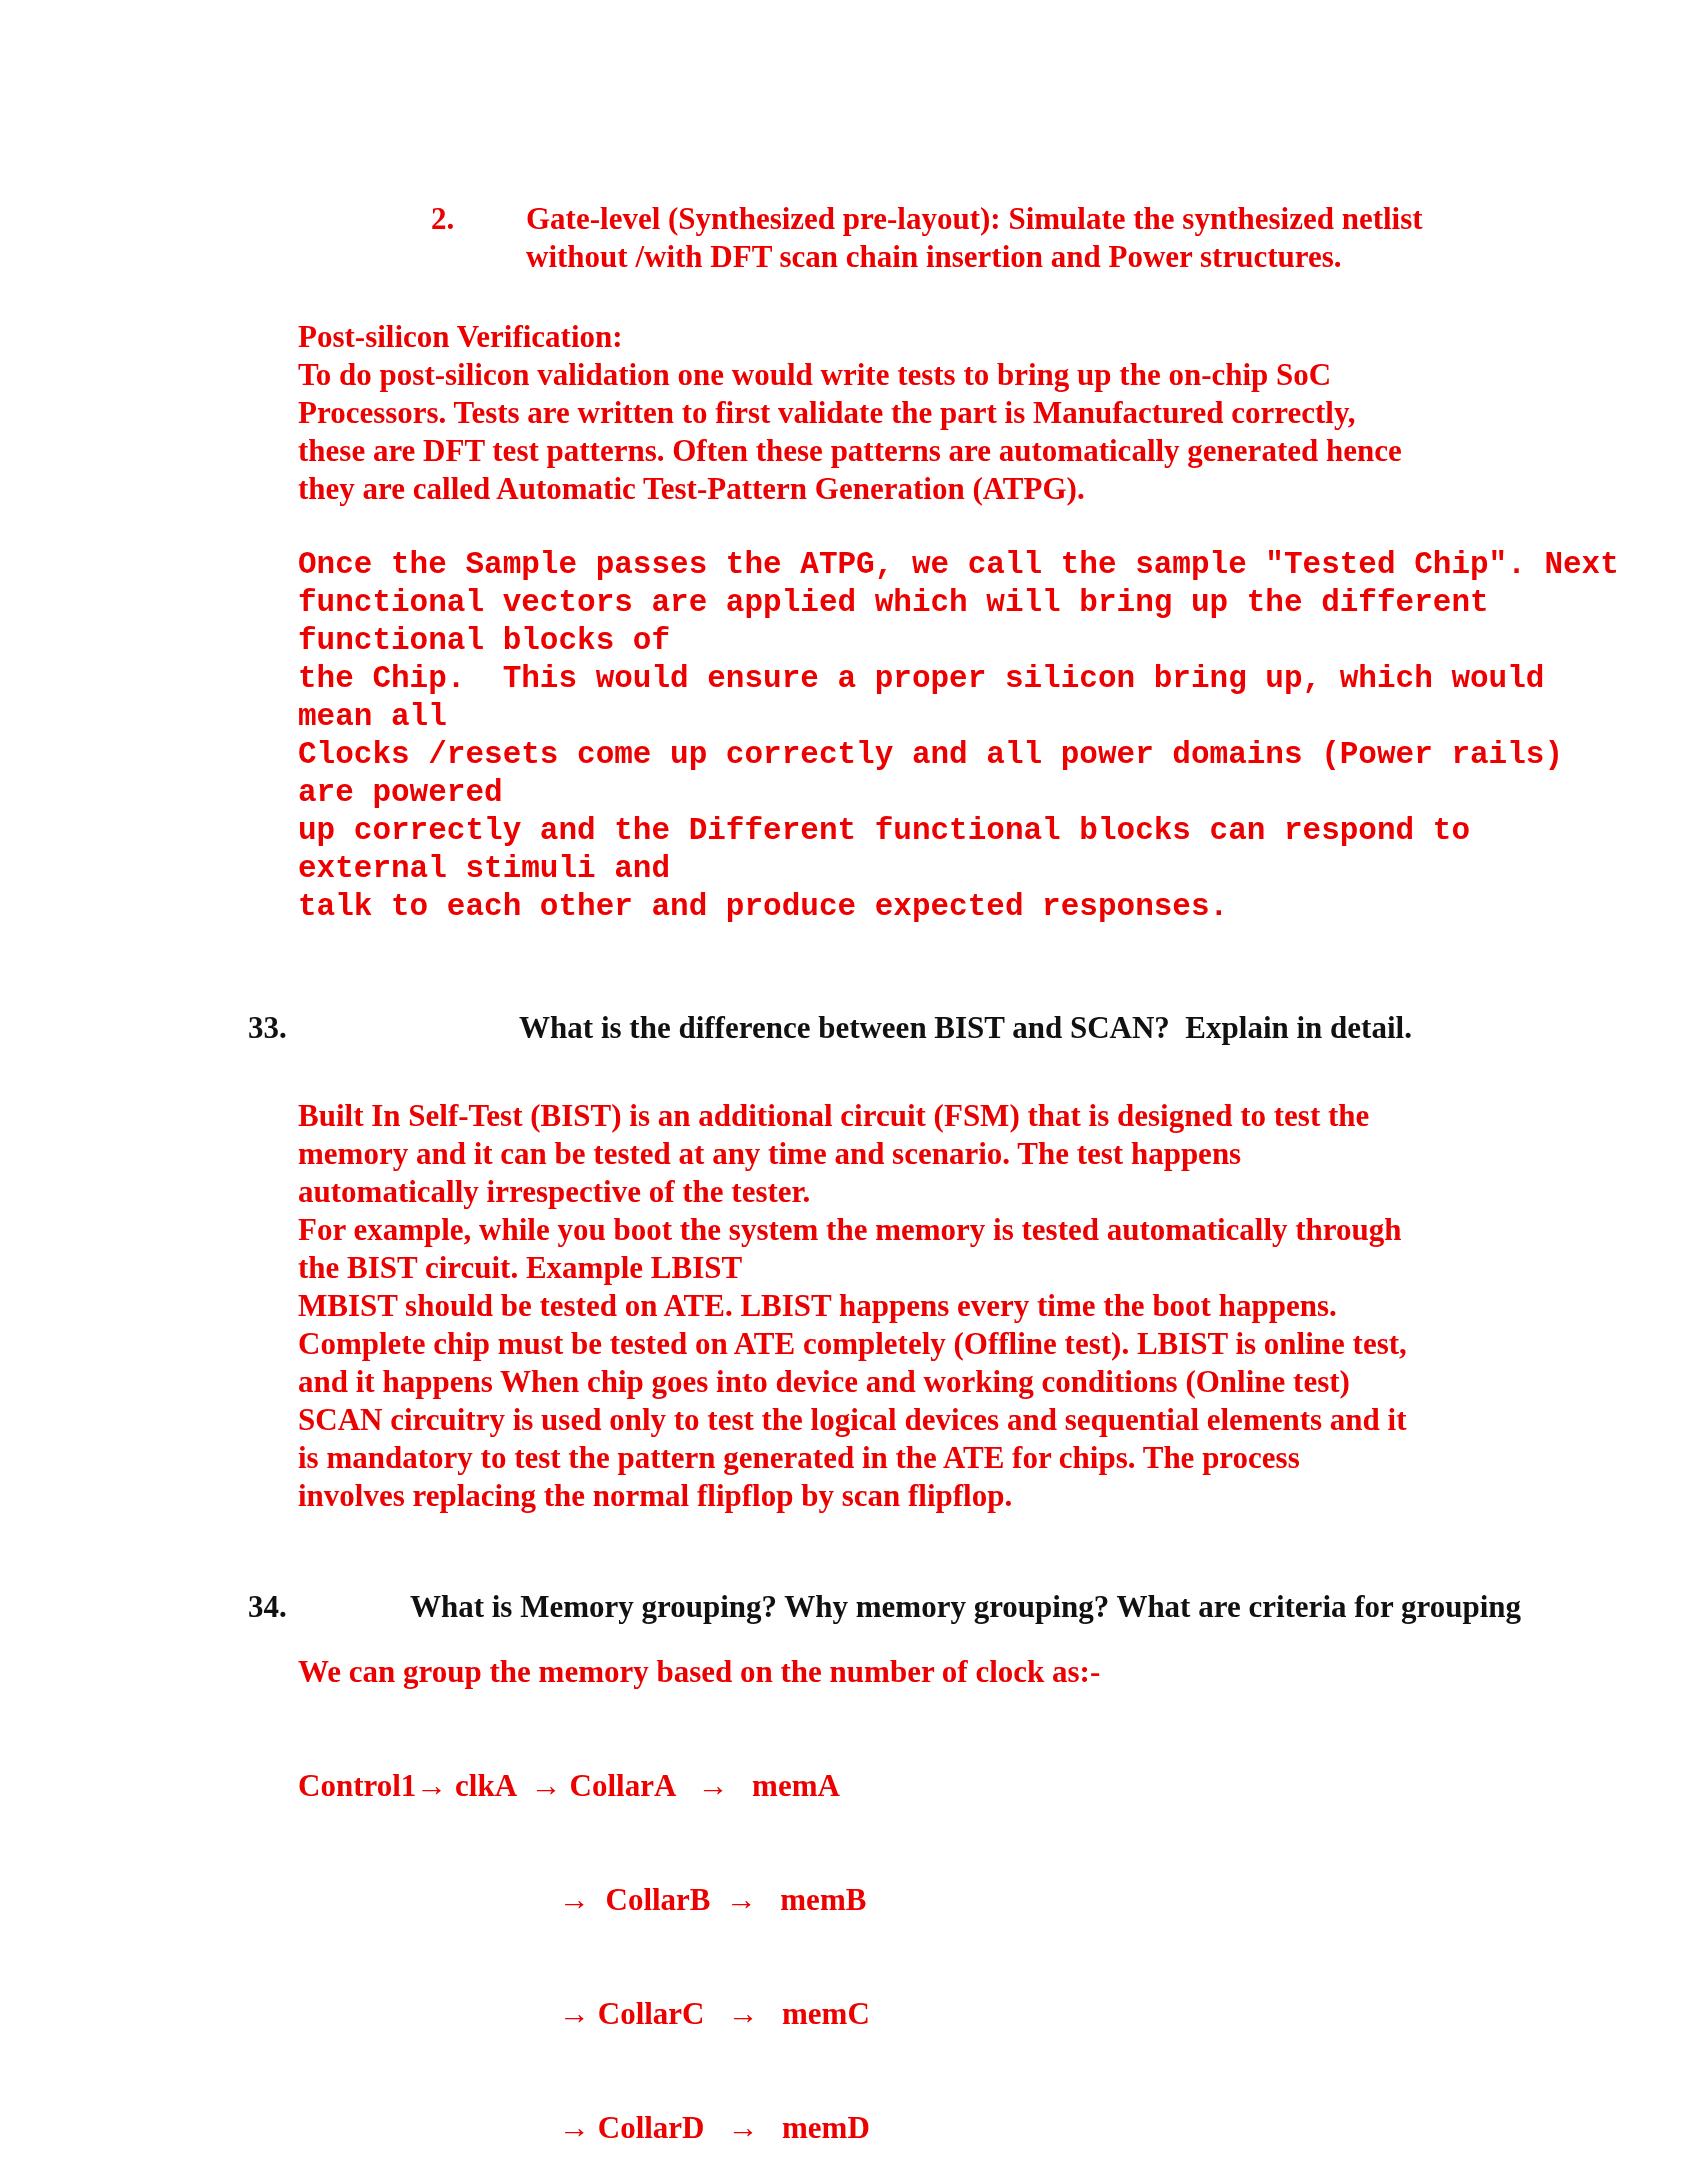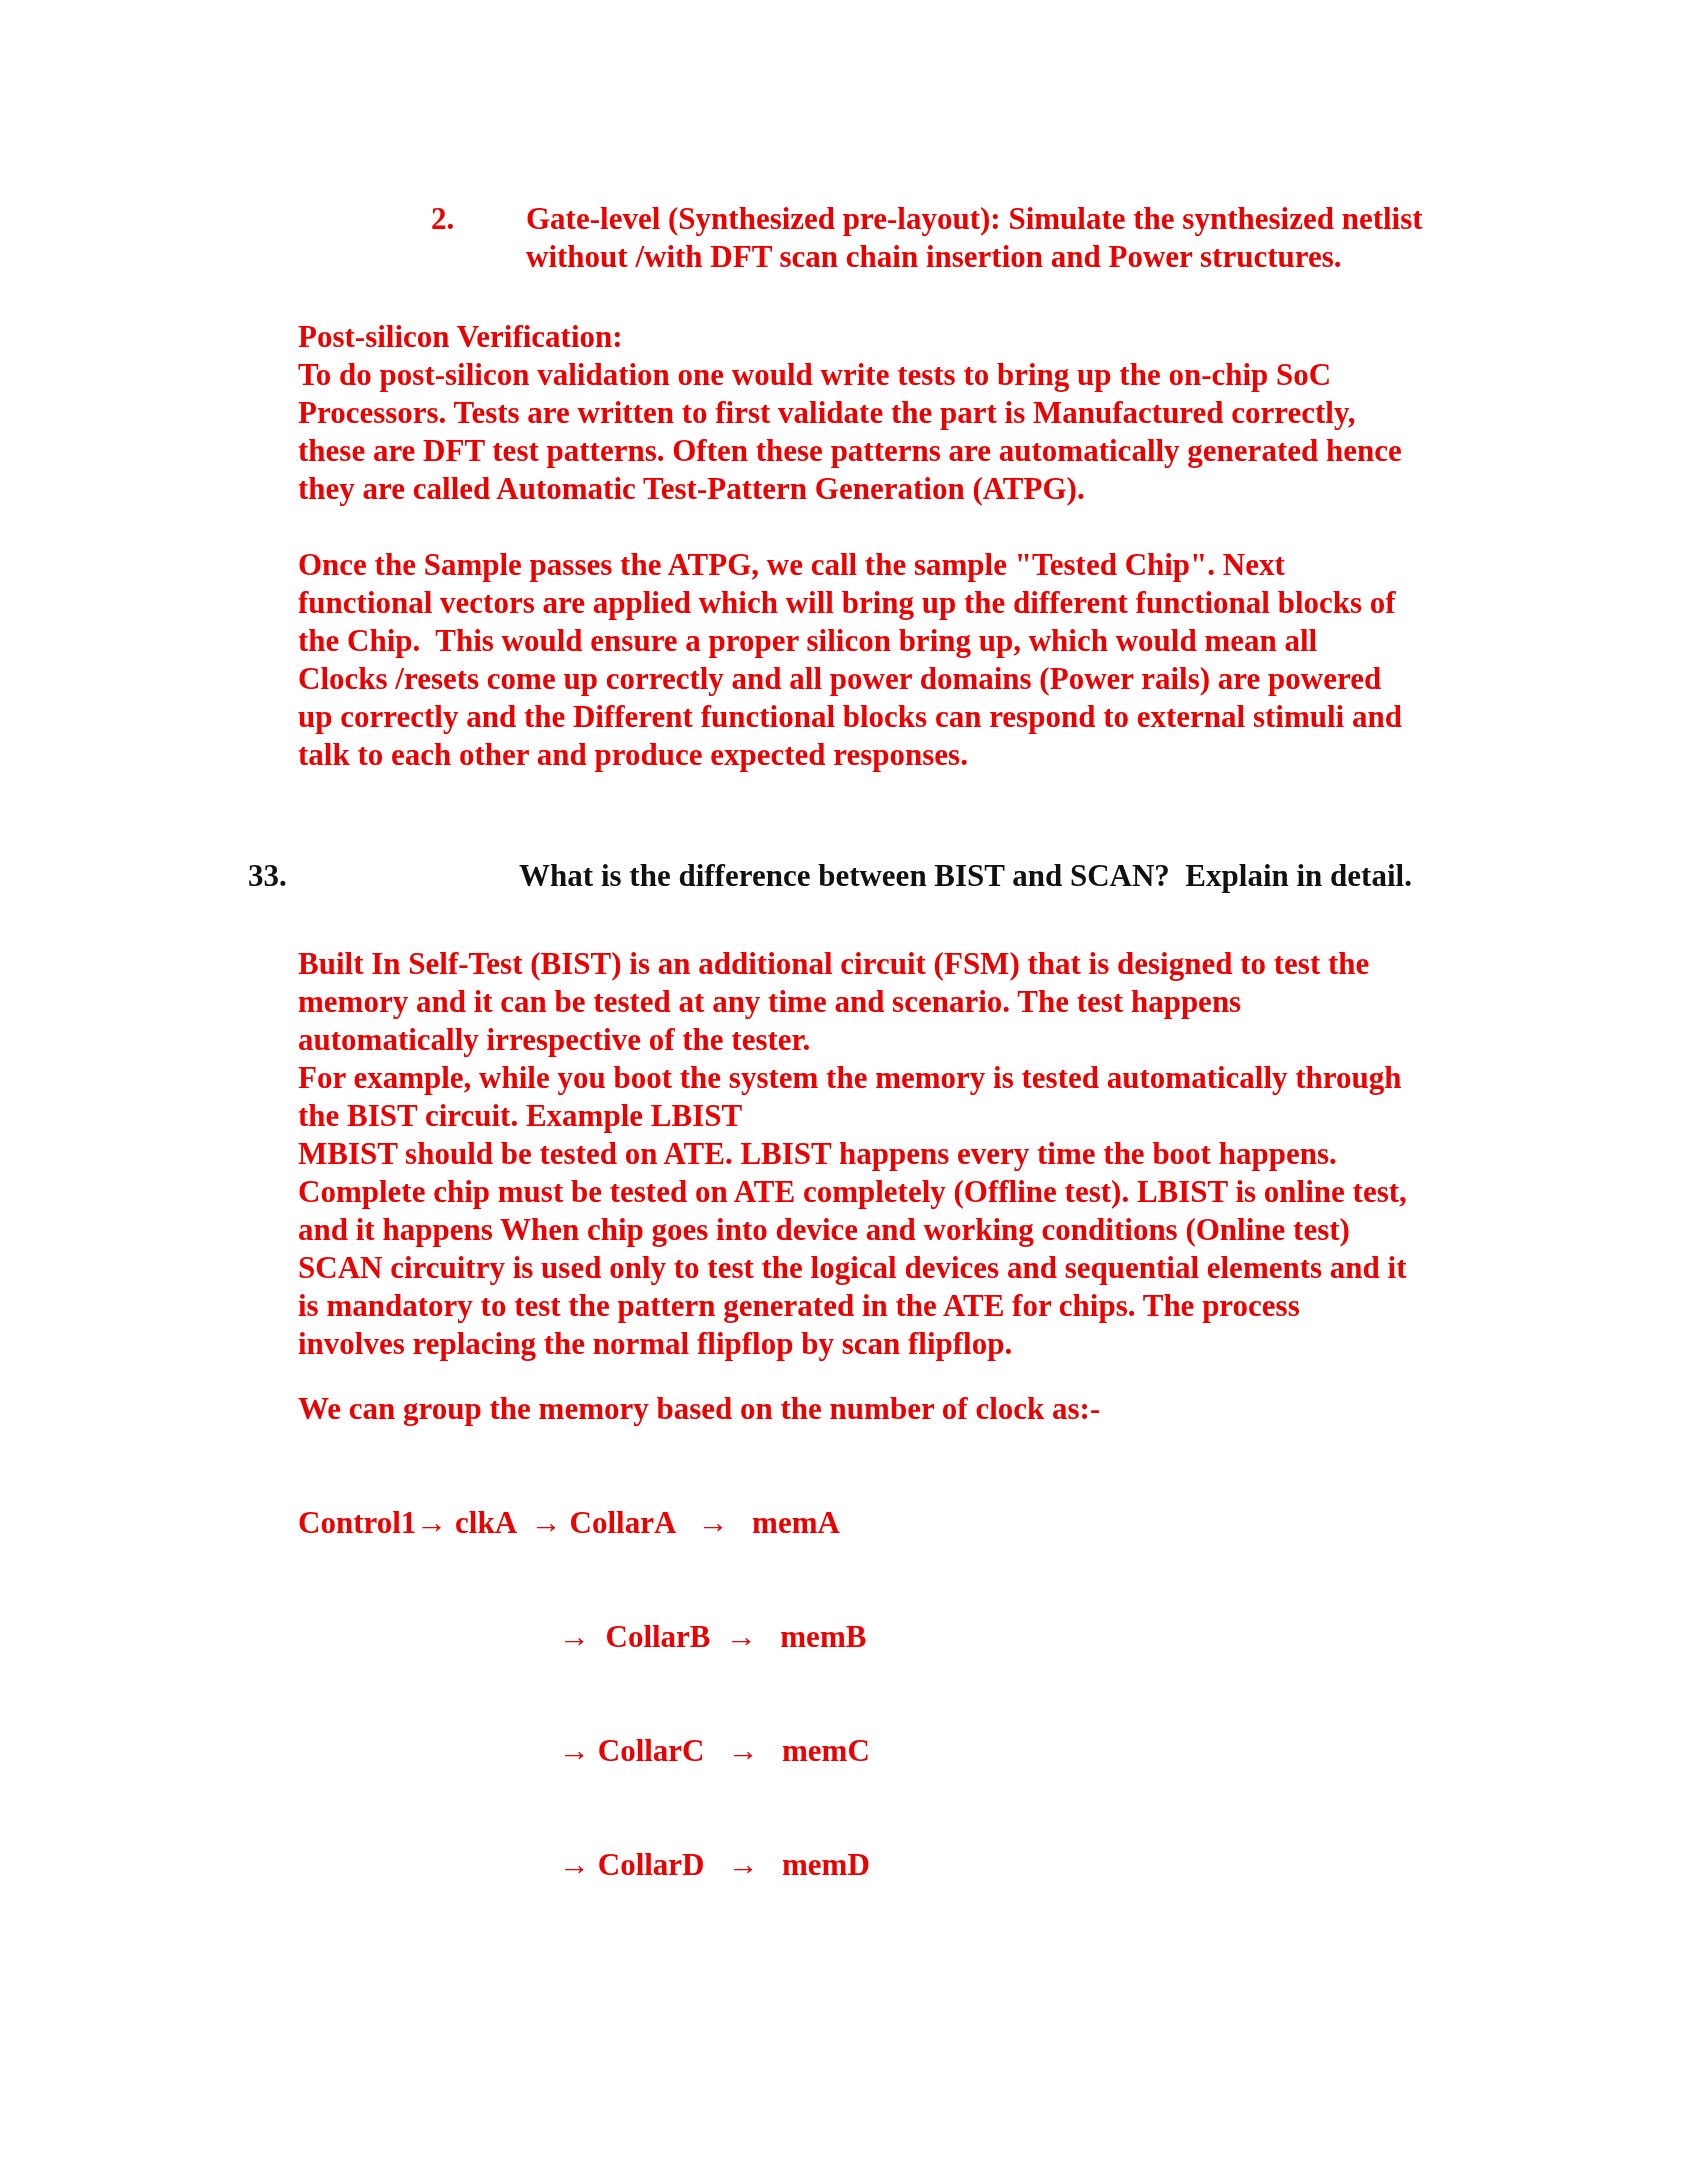--- a/index.html
+++ b/index.html
@@ -53,21 +53,21 @@
   }
   .question .qtext {
     white-space: pre-wrap;
     flex: 1 1 auto;
     text-align: center;
   }
 
   
   .mt-postsilicon { margin-top: 42px; }
   .mt-testpattern { margin-top: 79px; }
-  .mt-testedchip  { margin-top: 38px; }
+  .mt-testedchip  { margin-top: 38px; font-family: Liberation Mono, monospace; }
   .mt-q33         { margin-top: 83px; }
   .mt-a33         { margin-top: 50px; }
   .mt-q34         { margin-top: 73px; }
   .mt-a34         { margin-top: 27px; }
 
   
   .diagram div { white-space: pre-wrap; }
   .diagram .dindent { margin-left: 261px; } 
 </style>
 </head>
@@ -105,20 +105,24 @@
 automatically irrespective of the tester.
 For example, while you boot the system the memory is tested automatically through
 the BIST circuit. Example LBIST
 MBIST should be tested on ATE. LBIST happens every time the boot happens.
 Complete chip must be tested on ATE completely (Offline test). LBIST is online test,
 and it happens When chip goes into device and working conditions (Online test)
 SCAN circuitry is used only to test the logical devices and sequential elements and it
 is mandatory to test the pattern generated in the ATE for chips. The process
 involves replacing the normal flipflop by scan flipflop.</div>
 
+  <div class="question blk mt-q34">
+    <span class="qnum">34.</span>
+    <div class="qtext">What is Memory grouping? Why memory grouping? What are criteria for grouping</div>
+  </div>
 
   <div class="mt-a34">
     <div class="para red">We can group the memory based on the number of clock as:-</div>
     <div class="para red diagram">
       <div>Control1→ clkA  → CollarA   →   memA</div>
       <div class="dindent">→  CollarB  →   memB</div>
       <div class="dindent">→ CollarC   →   memC</div>
       <div class="dindent">→ CollarD   →   memD</div>
     </div>
 

